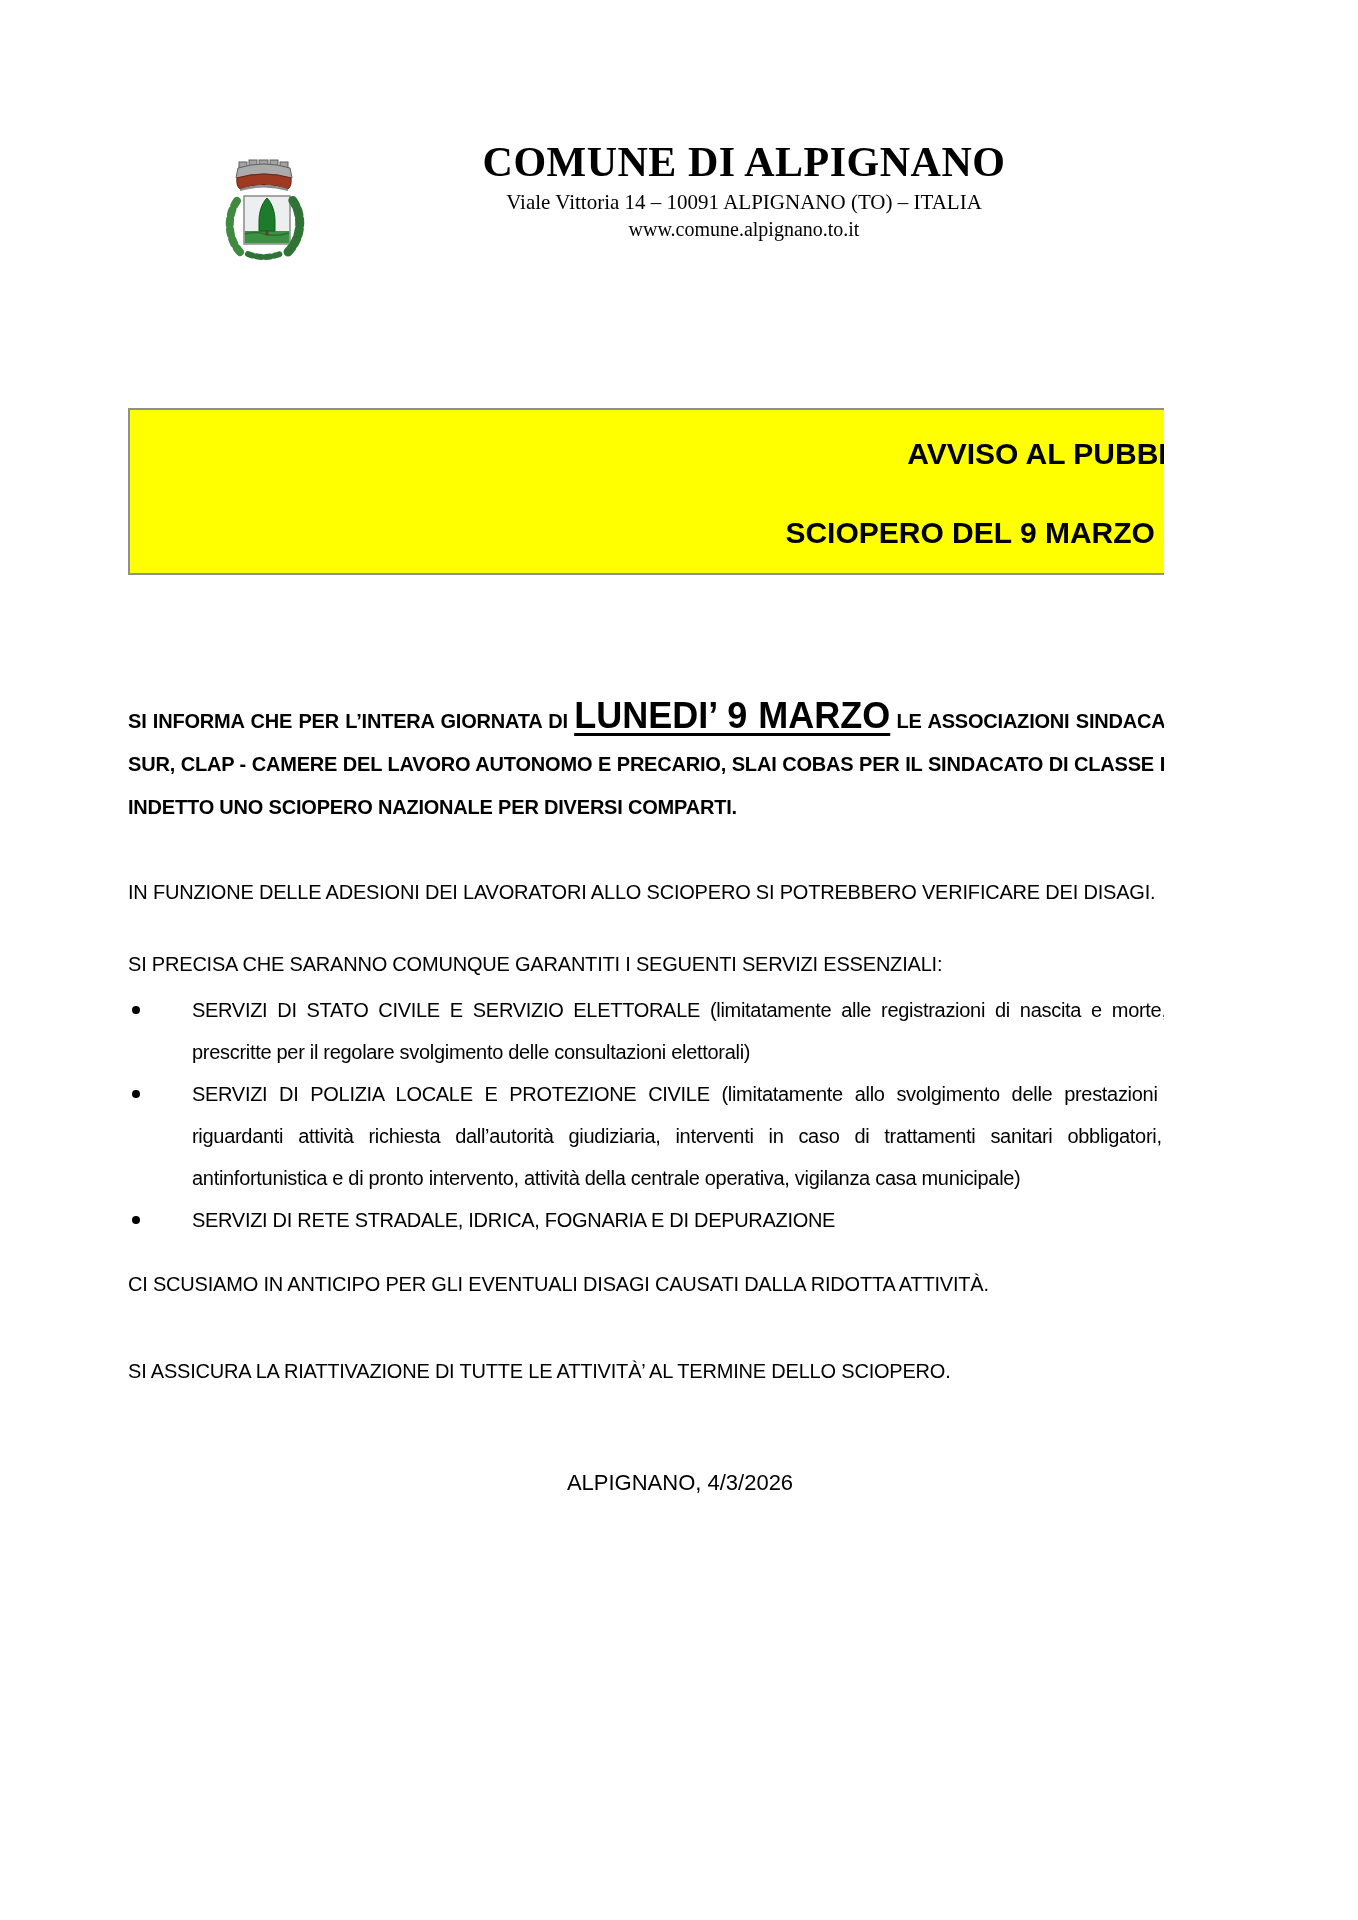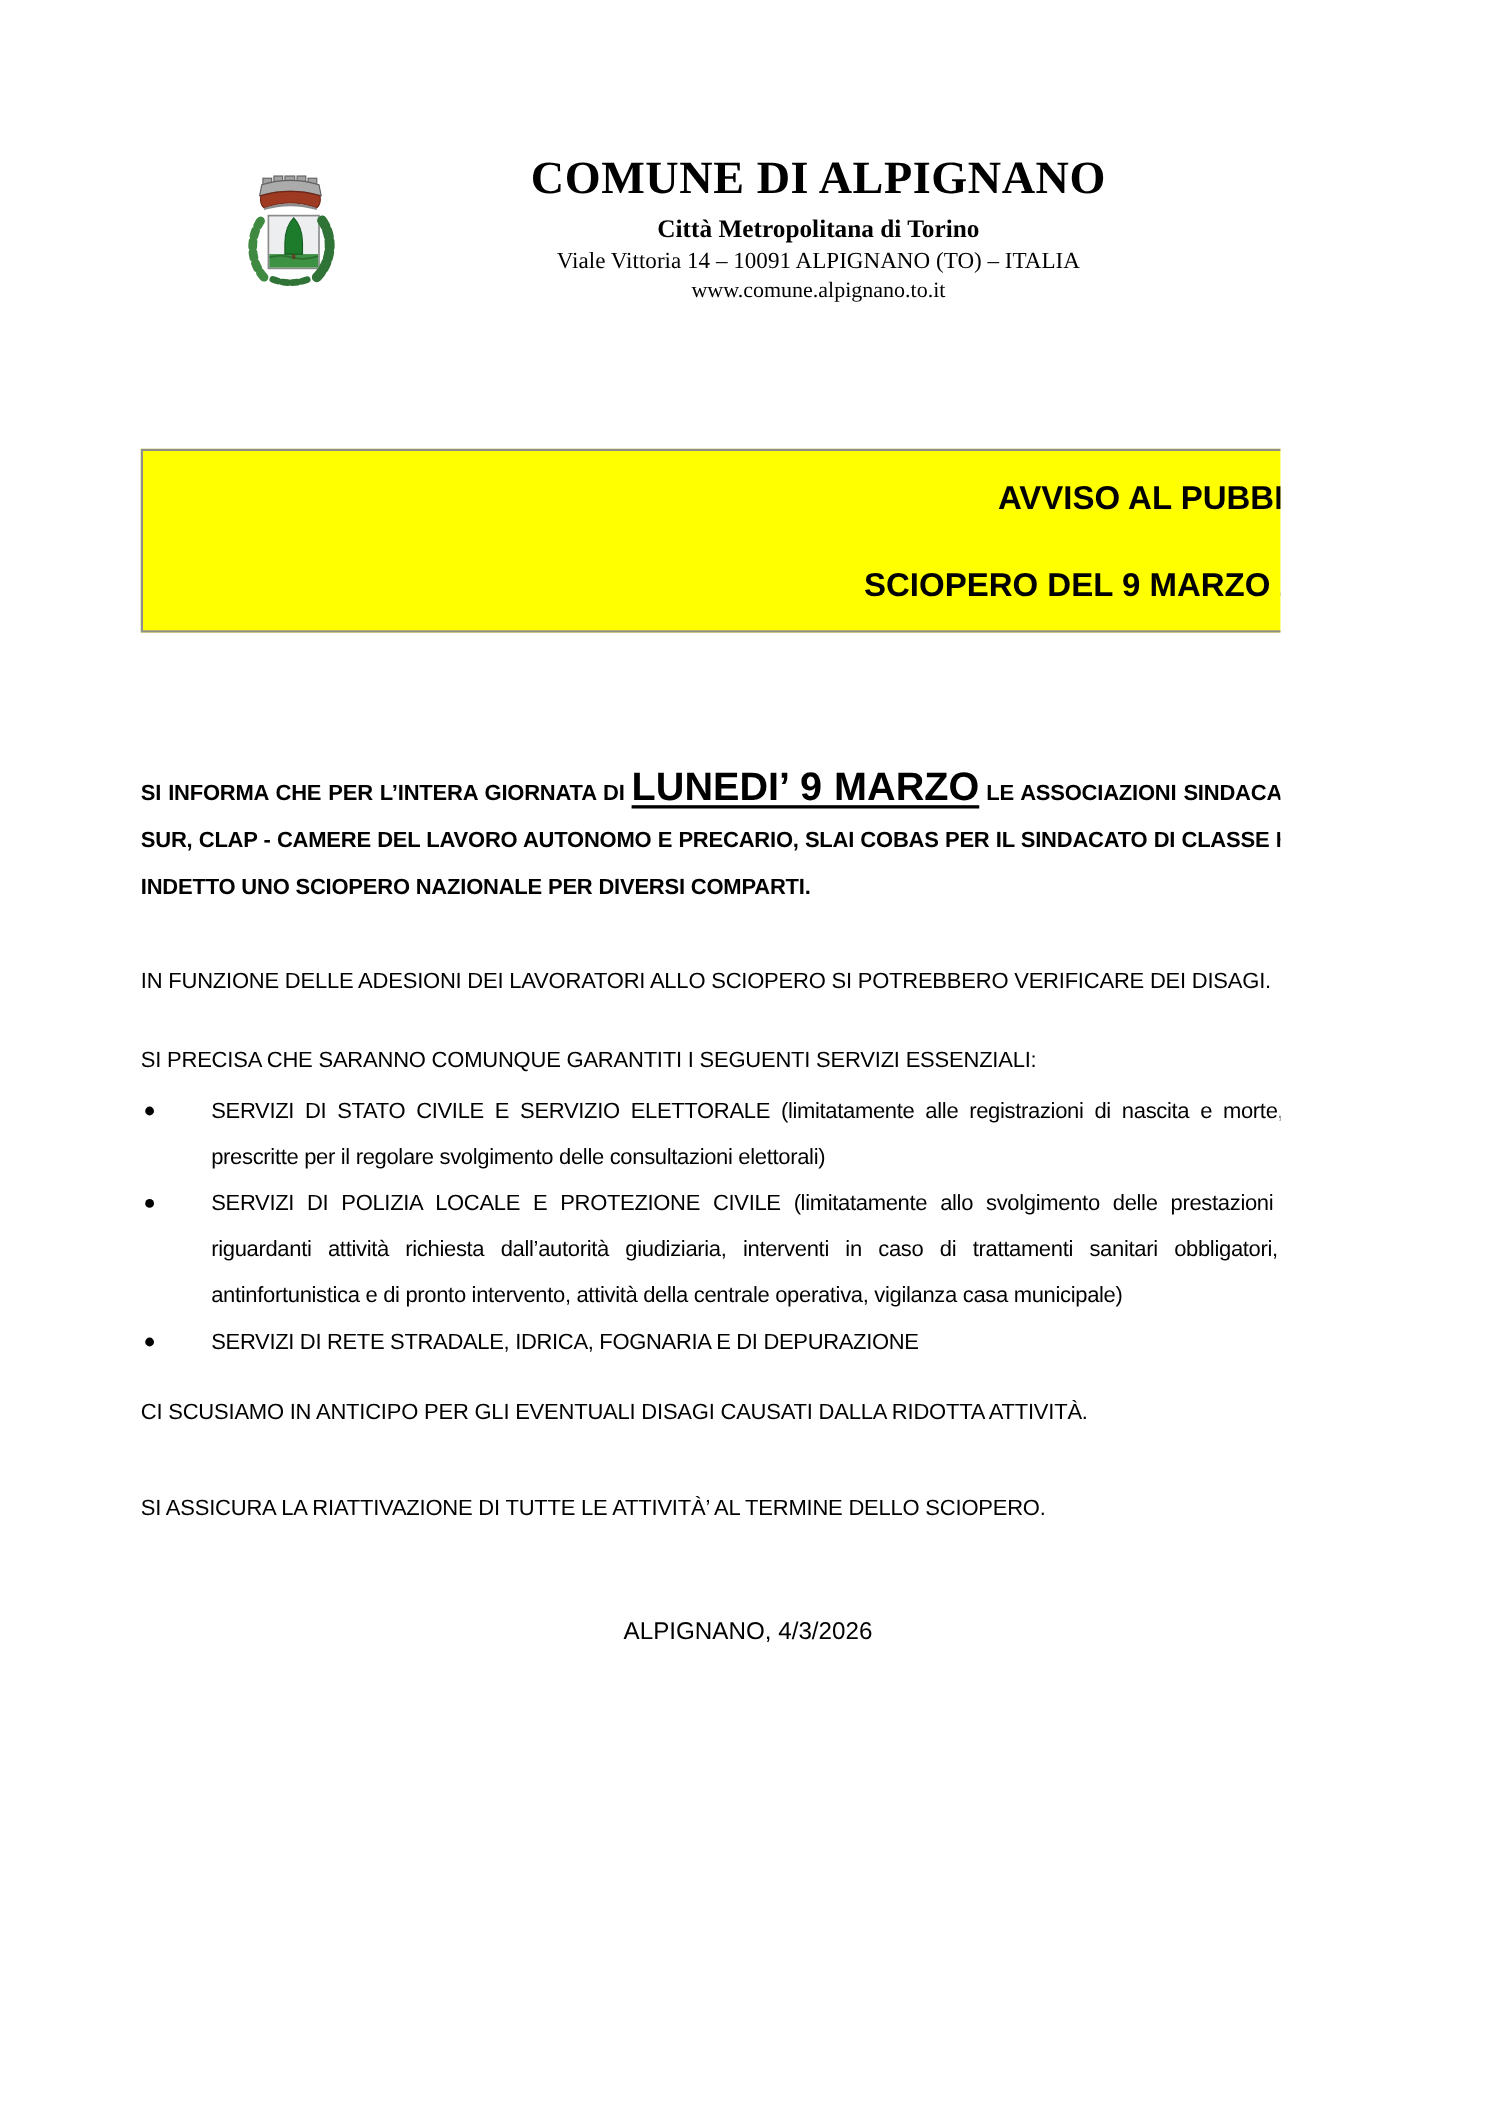--- a/index.html
+++ b/index.html
@@ -109,21 +109,20 @@
     <g>
       <path d="M70,94 C84,80 86,56 73,40" stroke="#2c6e33" stroke-width="2" fill="none"></path>
       <path d="M70,94 C84,80 86,56 73,40" stroke="#2f7436" stroke-width="9" fill="none" stroke-linecap="round" stroke-dasharray="6 4"></path>
     </g>
 
     <path d="M30,96 Q46,102 62,96" stroke="#2f7436" stroke-width="6" fill="none" stroke-linecap="round" stroke-dasharray="5 4"></path>
   </svg>
 
   <div class="header-text">
     <div class="h-title">COMUNE DI ALPIGNANO</div>
-    <div class="h-sub">Città Metropolitana di Torino</div>
     <div class="h-addr">Viale Vittoria 14 – 10091 ALPIGNANO (TO) –  ITALIA</div>
     <div class="h-web">www.comune.alpignano.to.it</div>
   </div>
 
   <div class="banner">
     <div class="banner-line1">AVVISO AL PUBBLICO</div>
     <div class="banner-line2">SCIOPERO DEL 9 MARZO 2026</div>
   </div>
 
   <div class="doc-body">

